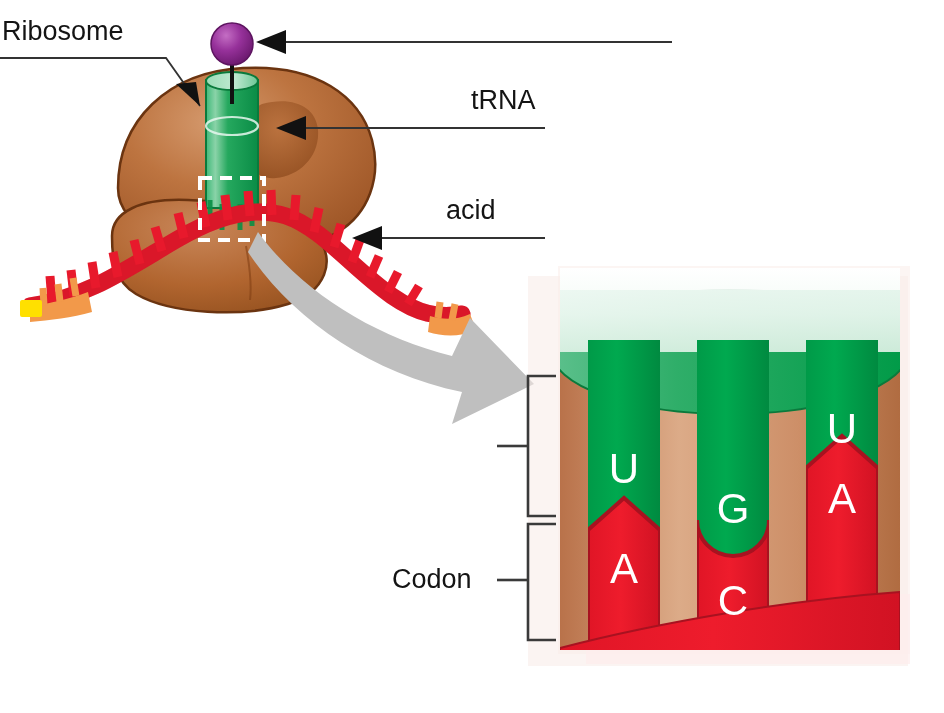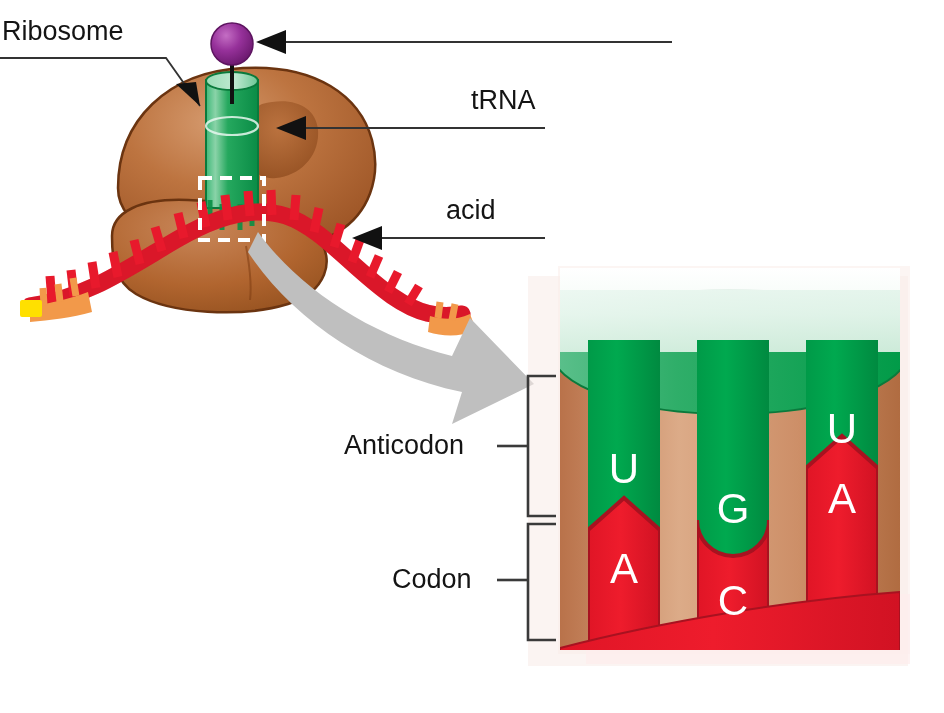--- a/index.html
+++ b/index.html
@@ -221,16 +221,15 @@
       <path d="M200 106 L176 84 L196 82 Z"></path>
       <path d="M256 42 L286 30 L286 54 Z"></path>
       <path d="M276 128 L306 116 L306 140 Z"></path>
       <path d="M352 238 L382 226 L382 250 Z"></path>
     </g>
   </svg>
 
   <div class="lbl" style="left:2px; top:18px;">Ribosome</div>
   <div class="lbl" style="left:463px; top:87px;margin-left:8px;">tRNA</div>
   <div class="lbl" style="left:446px; top:197px;">acid</div>
-  <div class="lbl" style="left:344px; top:432px;">Anticodon</div>
   <div class="lbl" style="left:392px; top:566px;">Codon</div>
 
 </div>
 
 </body></html>

